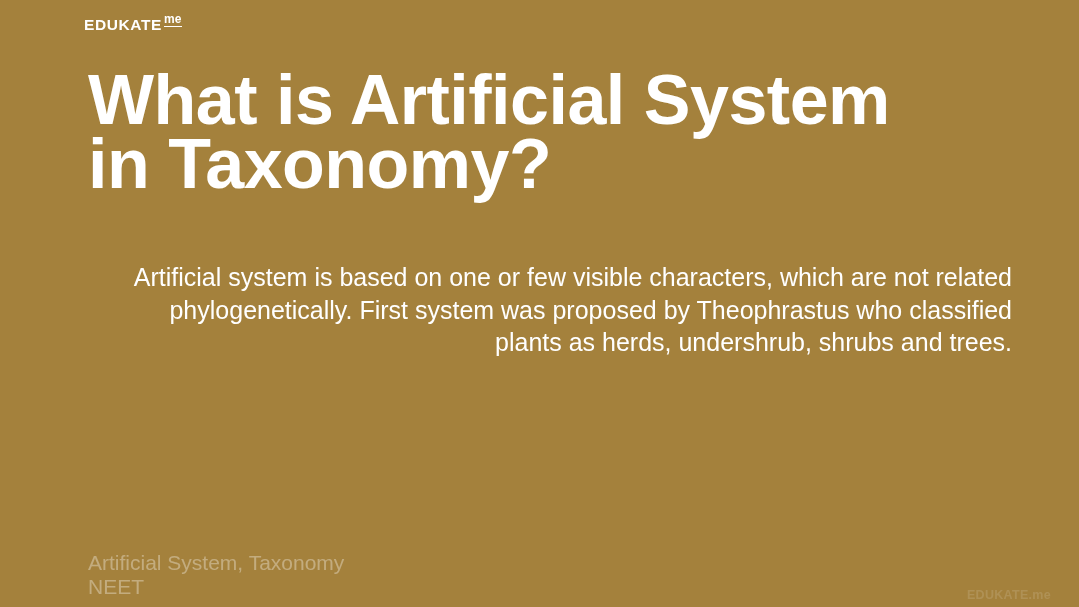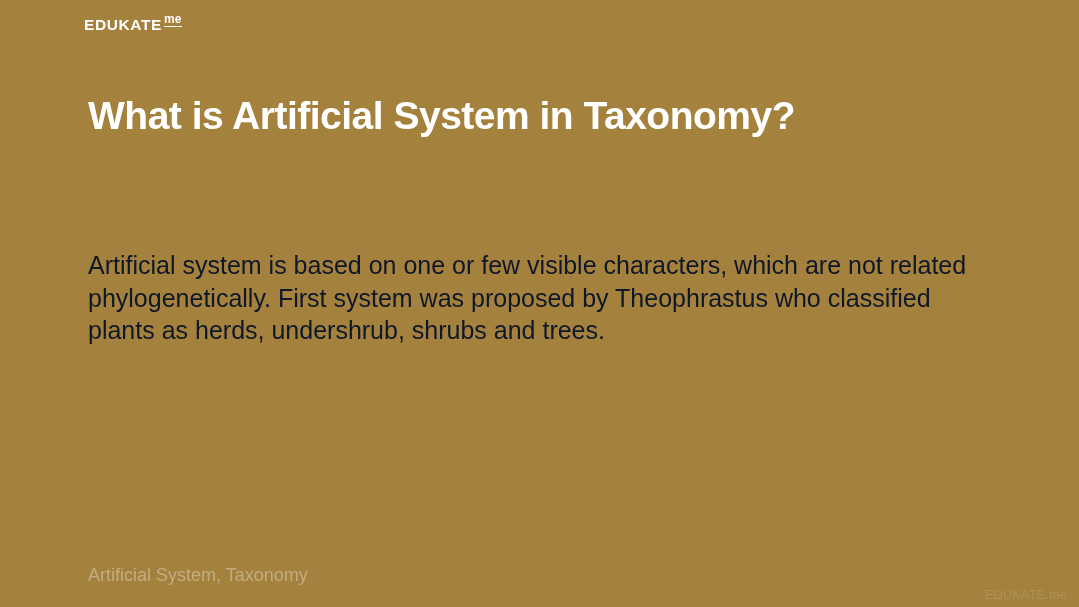--- a/index.html
+++ b/index.html
@@ -47,81 +47,84 @@
     display: block;
     border-bottom: 1.4px solid #ffffff;
     padding-bottom: 1px;
     letter-spacing: 0.2px;
   }
 
   
   .title {
     position: absolute;
     left: 88px;
-    top: 84px;
+    top: 68px;
     width: 860px;
     margin: 0;
     color: #ffffff;
-    font-size: 39px;
+    font-size: 70px;
     font-weight: bold;
     line-height: 64px;
     letter-spacing: -0.5px;
   }
 
   
   .body-text {
     position: absolute;
     left: 88px;
     top: 249px;
     width: 912px;
-    margin: 0;
-    color: #0f172a;
+    margin: 12px;
+    color: #ffffff;
     font-size: 25px;
     font-weight: normal;
     line-height: 32.5px;
     letter-spacing: 0px;
+    text-align: right;
   }
 
   
   .footer-meta {
     position: absolute;
     left: 88px;
-    bottom: 20px;
+    bottom: 8px;
     color: rgba(255, 255, 255, 0.34);
-    font-size: 18px;
+    font-size: 21px;
     line-height: 24px;
   }
   .footer-meta div {
     white-space: nowrap;
   }
 
   
   .watermark {
     position: absolute;
-    right: 12px;
+    right: 28px;
     bottom: 5px;
     color: rgba(255, 255, 255, 0.13);
     font-size: 12.5px;
     letter-spacing: 0.3px;
     white-space: nowrap;
+    font-weight: bold;
   }
 </style>
 </head>
 <body>
 
 <div class="slide">
 
   <div class="logo">
     <span class="logo-word">EDUKATE</span>
     <span class="logo-sup">me</span>
   </div>
 
   <h1 class="title">What is Artificial System in Taxonomy?</h1>
 
   <p class="body-text">Artificial system is based on one or few visible characters, which are not related phylogenetically. First system was proposed by Theophrastus who classified plants as herds, undershrub, shrubs and trees.</p>
 
   <div class="footer-meta">
     <div>Artificial System, Taxonomy</div>
+    <div>NEET</div>
   </div>
 
   <div class="watermark">EDUKATE.me</div>
 
 </div>
 
 </body></html>

